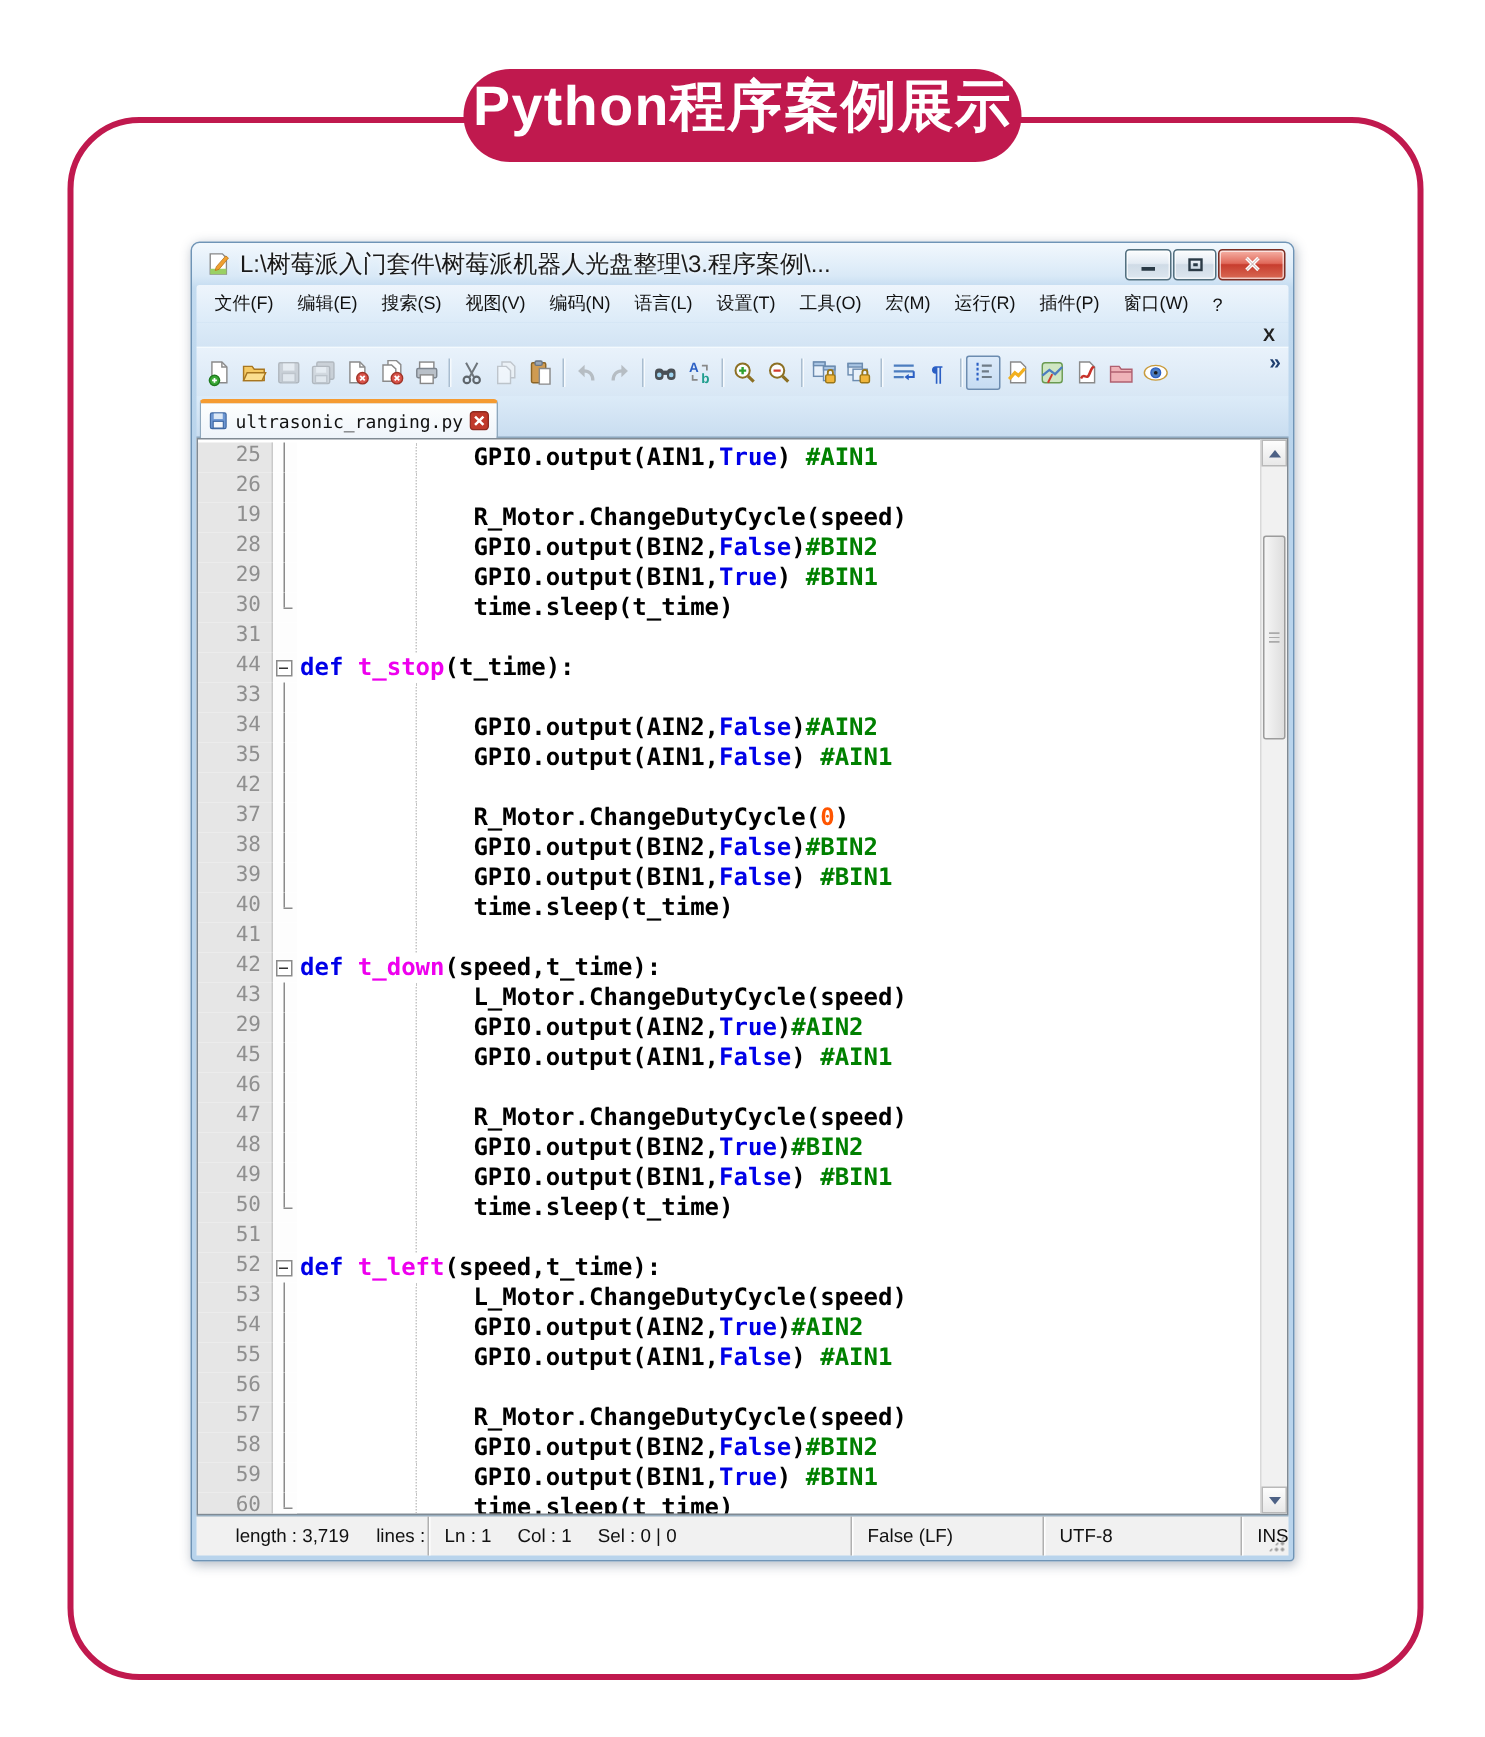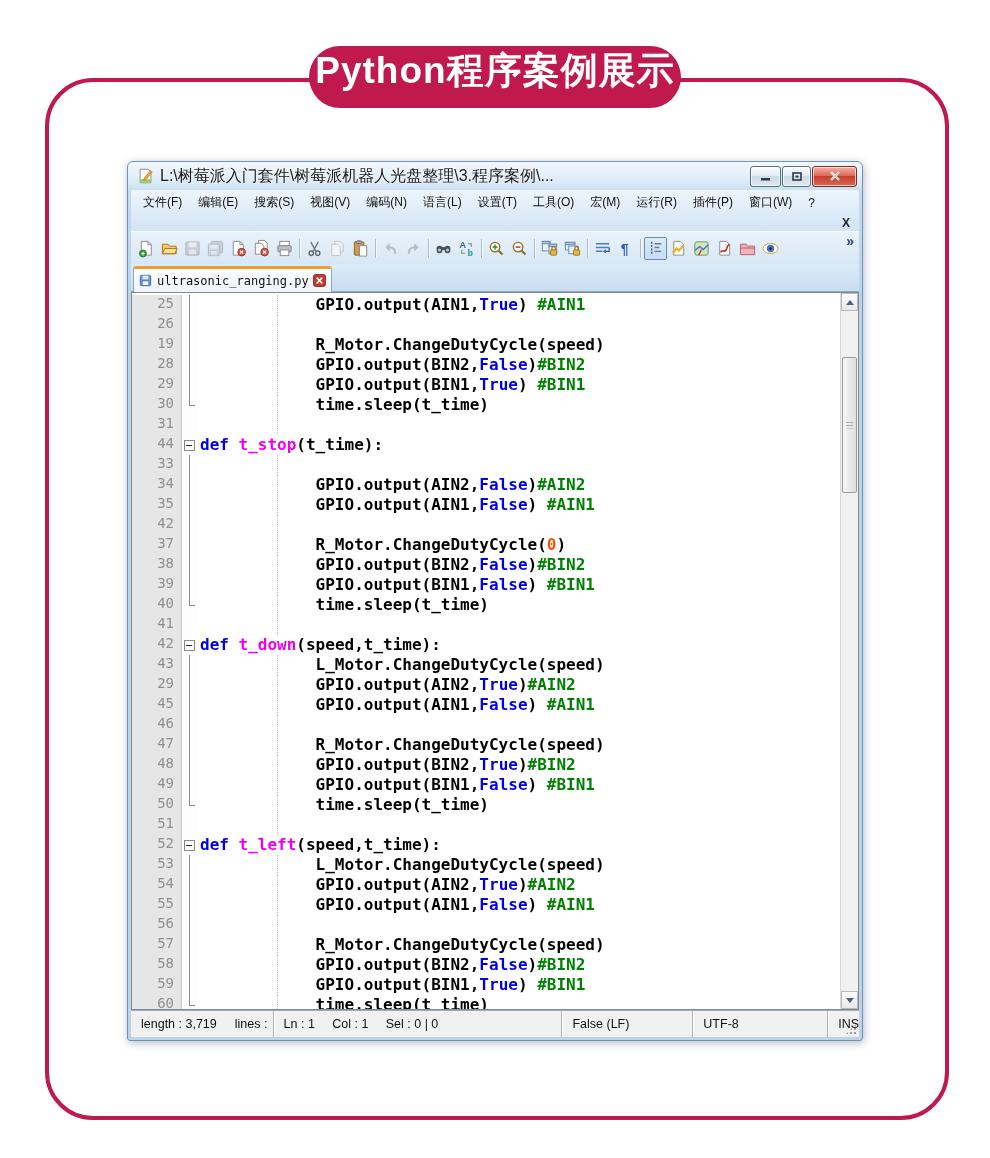--- a/index.html
+++ b/index.html
@@ -79,21 +79,21 @@
   .vs-thumb{position:absolute;left:1px;right:1px;top:64px;height:134px;border:1px solid #9c9c9c;border-radius:2px;
     background:linear-gradient(90deg,#f6f6f6,#dedede);}
   .vs-grip{position:absolute;left:3px;right:3px;top:50%;height:7px;transform:translateY(-50%);
     background:repeating-linear-gradient(#aaa 0 1px,transparent 1px 3px);}
 
   
   .status-bar{height:26px;background:#f1f1f1;border-top:1px solid #98aebf;display:flex;align-items:stretch;
     font-size:12.5px;color:#111;position:relative;}
   .st-cell{display:flex;align-items:center;padding-left:10px;white-space:pre;}
   .st-cell + .st-cell{border-left:1px solid #b0b0b0;box-shadow:inset 1px 0 0 #fff;}
-  .st-1{width:135px;}.st-2{width:285px;}.st-3{width:123px;}.st-4{width:127px;}.st-5{flex:1;}
+  .st-1{width:135px;margin-left:16px;}.st-2{width:285px;}.st-3{width:123px;}.st-4{width:127px;}.st-5{flex:1;}
   .grip{position:absolute;right:2px;bottom:2px;width:12px;height:12px;
     background-image:radial-gradient(#9a9a9a 1px,transparent 1.2px);background-size:4px 4px;
     clip-path:polygon(100% 0,100% 100%,0 100%);}
 </style>
 </head>
 <body>
 
 <div class="deco-frame" style="border-color: rgb(192, 25, 78);"></div>
 
 <div class="banner" style="background: rgb(192, 25, 78);">

